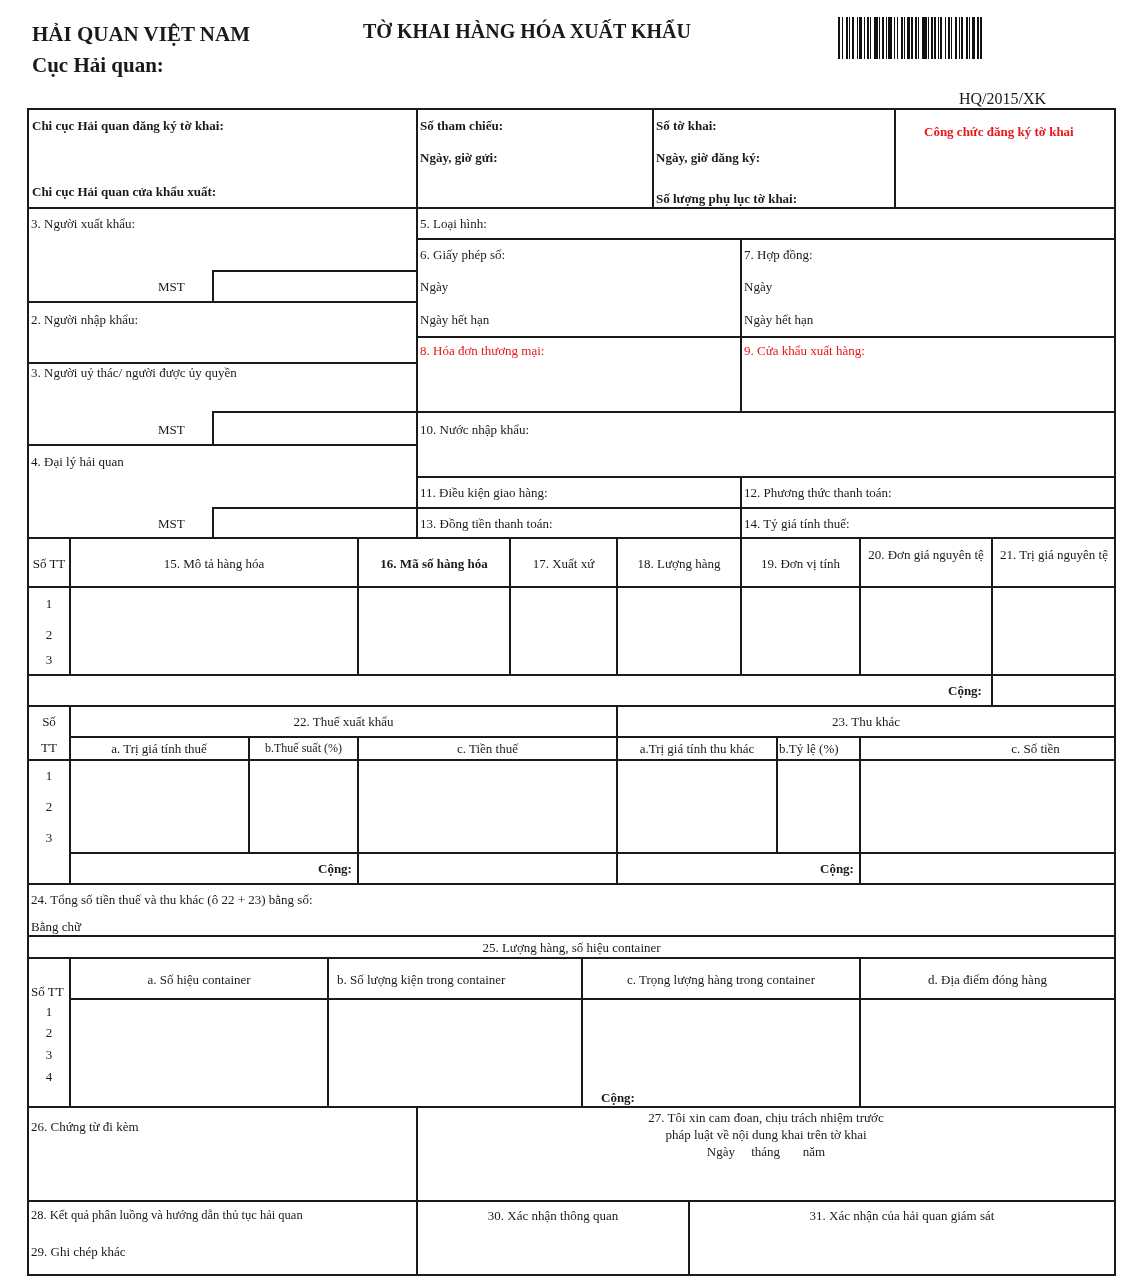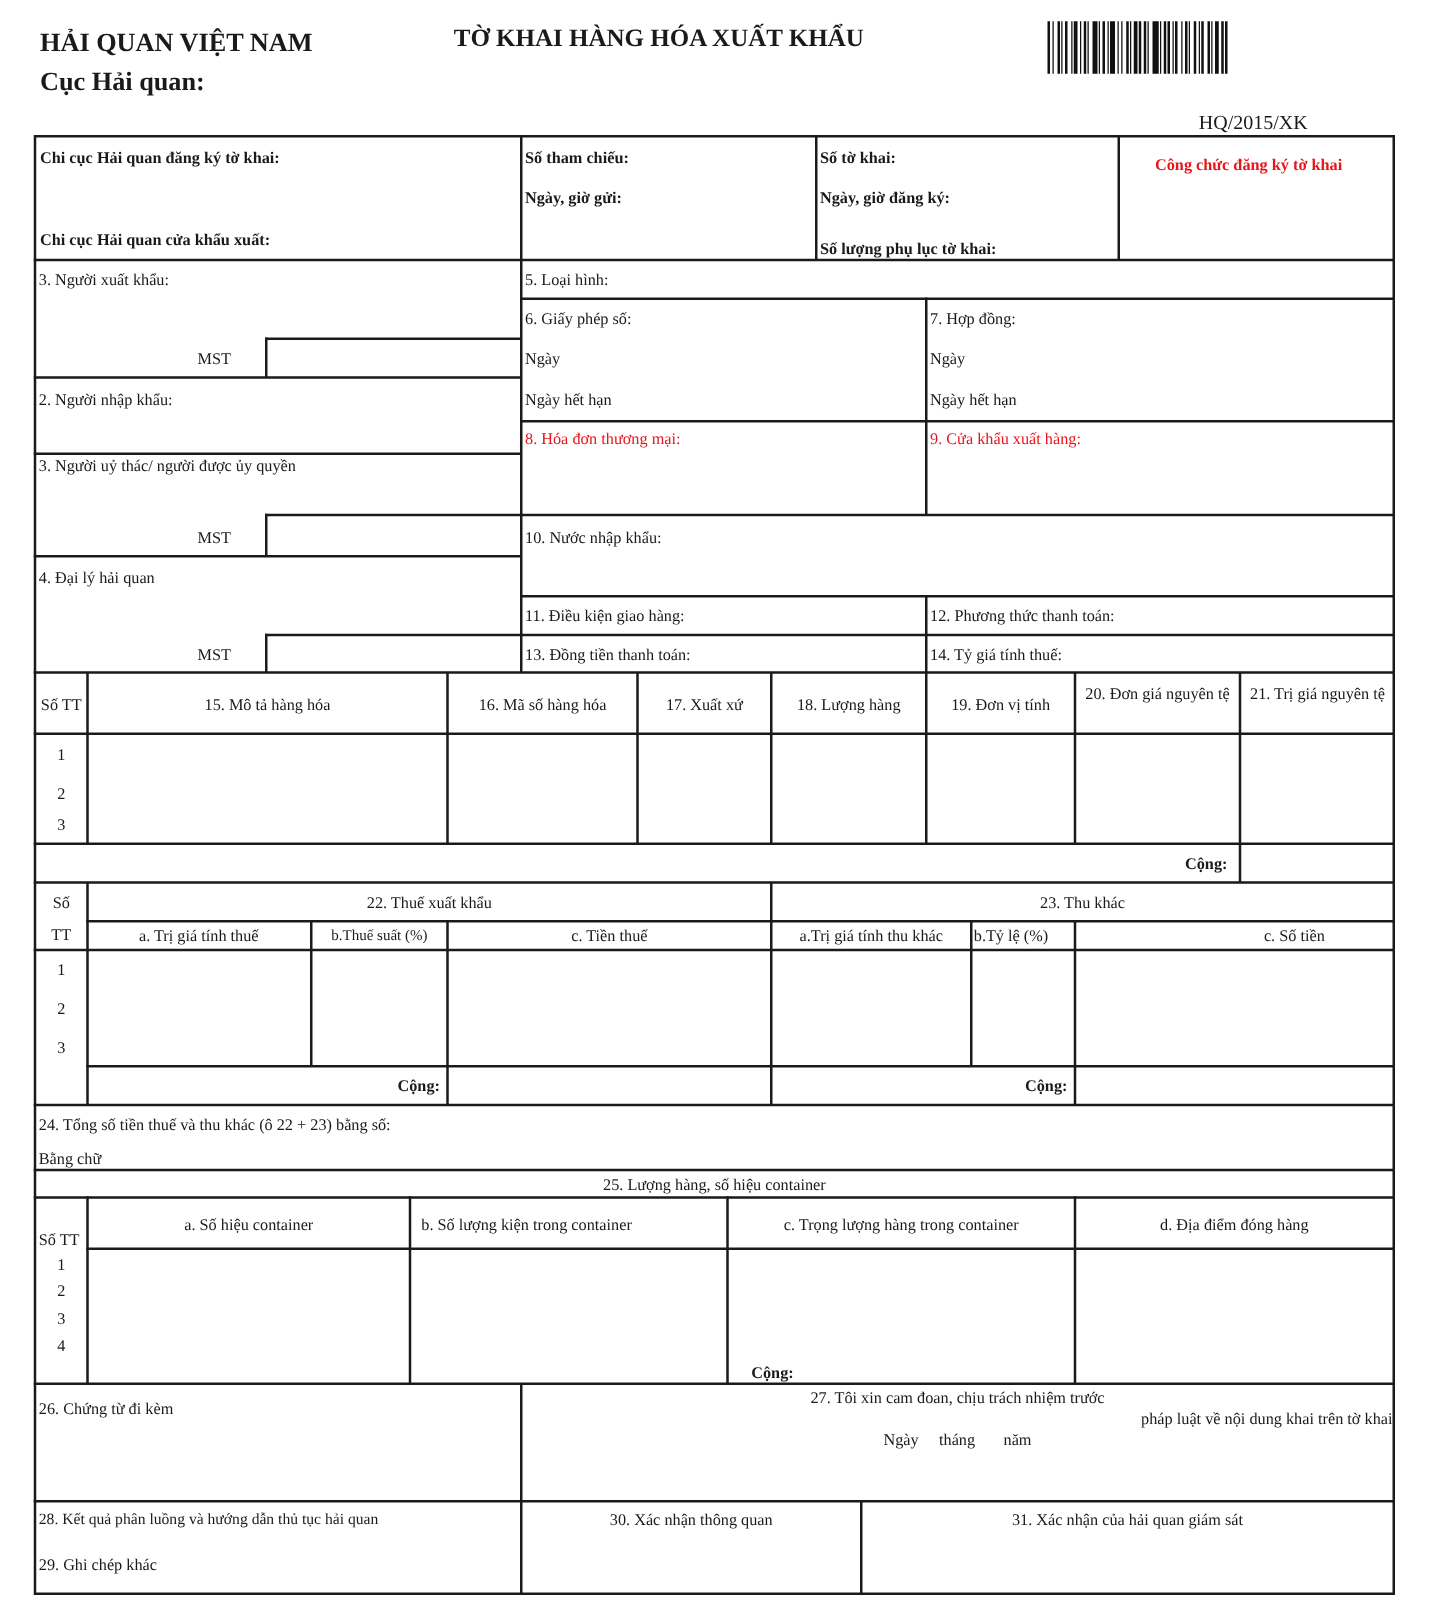--- a/index.html
+++ b/index.html
@@ -177,21 +177,21 @@
 <div class="vl" style="left:616px;top:538px;height:137px;"></div>
 <div class="vl" style="left:740px;top:538px;height:137px;"></div>
 <div class="vl" style="left:859px;top:538px;height:137px;"></div>
 <div class="vl" style="left:991px;top:538px;height:168px;"></div>
 <div class="hl" style="left:27px;top:586px;width:1089px;"></div>
 <div class="hl" style="left:27px;top:674px;width:1089px;"></div>
 <div class="hl" style="left:27px;top:705px;width:1089px;"></div>
 
 <div class="t c" style="left:29px;top:556px;width:40px;">Số TT</div>
 <div class="t c" style="left:71px;top:556px;width:286px;">15. Mô tả hàng hóa</div>
-<div class="t c" style="left:359px;top:556px;width:150px;">16. Mã số hàng hóa</div>
+<div class="t c" style="left:359px;top:556px;width:150px;font-weight:bold;">16. Mã số hàng hóa</div>
 <div class="t c" style="left:511px;top:556px;width:105px;">17. Xuất xứ</div>
 <div class="t c" style="left:618px;top:556px;width:122px;">18. Lượng hàng</div>
 <div class="t c" style="left:742px;top:556px;width:117px;">19. Đơn vị tính</div>
 <div class="abs c" style="left:863px;top:547px;width:126px;line-height:16px;white-space:normal;">20. Đơn giá  nguyên tệ</div>
 <div class="abs c" style="left:995px;top:547px;width:118px;line-height:16px;white-space:normal;">21. Trị giá  nguyên tệ</div>
 
 <div class="t c" style="left:29px;top:596px;width:40px;">1</div>
 <div class="t c" style="left:29px;top:627px;width:40px;">2</div>
 <div class="t c" style="left:29px;top:652px;width:40px;">3</div>
 <div class="field" style="left:71px;top:588px;width:286px;height:86px;"></div>
@@ -268,18 +268,18 @@
 <div class="field" style="left:583px;top:1000px;width:276px;height:84px;"></div>
 <div class="field" style="left:861px;top:1000px;width:253px;height:106px;"></div>
 <div class="t b" style="left:601px;top:1090px;">Cộng:</div>
 
 <div class="vl" style="left:416px;top:1107px;height:169px;"></div>
 <div class="hl" style="left:27px;top:1200px;width:1089px;"></div>
 <div class="vl" style="left:688px;top:1200px;height:76px;"></div>
 
 <div class="t" style="left:31px;top:1119px;">26. Chứng từ đi kèm</div>
 <div class="t c" style="left:418px;top:1110px;width:696px;">27. Tôi xin cam đoan, chịu trách nhiệm trước</div>
-<div class="t c" style="left:418px;top:1127px;width:696px;text-align:right;">pháp luật về nội dung khai trên tờ khai</div>
+<div class="t c" style="left:418px;top:1127px;width:696px;">pháp luật về nội dung khai trên tờ khai</div>
 <div class="t c" style="left:418px;top:1144px;width:696px;white-space:pre;">Ngày     tháng       năm</div>
 <div class="t" style="left:31px;top:1208px;font-size:12.5px;">28. Kết quả phân luồng và hướng dẫn  thủ tục hải quan</div>
 <div class="t" style="left:31px;top:1244px;">29. Ghi chép khác</div>
 <div class="t c" style="left:418px;top:1208px;width:270px;">30. Xác nhận thông quan</div>
 <div class="t c" style="left:690px;top:1208px;width:424px;">31. Xác nhận của hải quan giám sát</div>
 
 </body></html>

